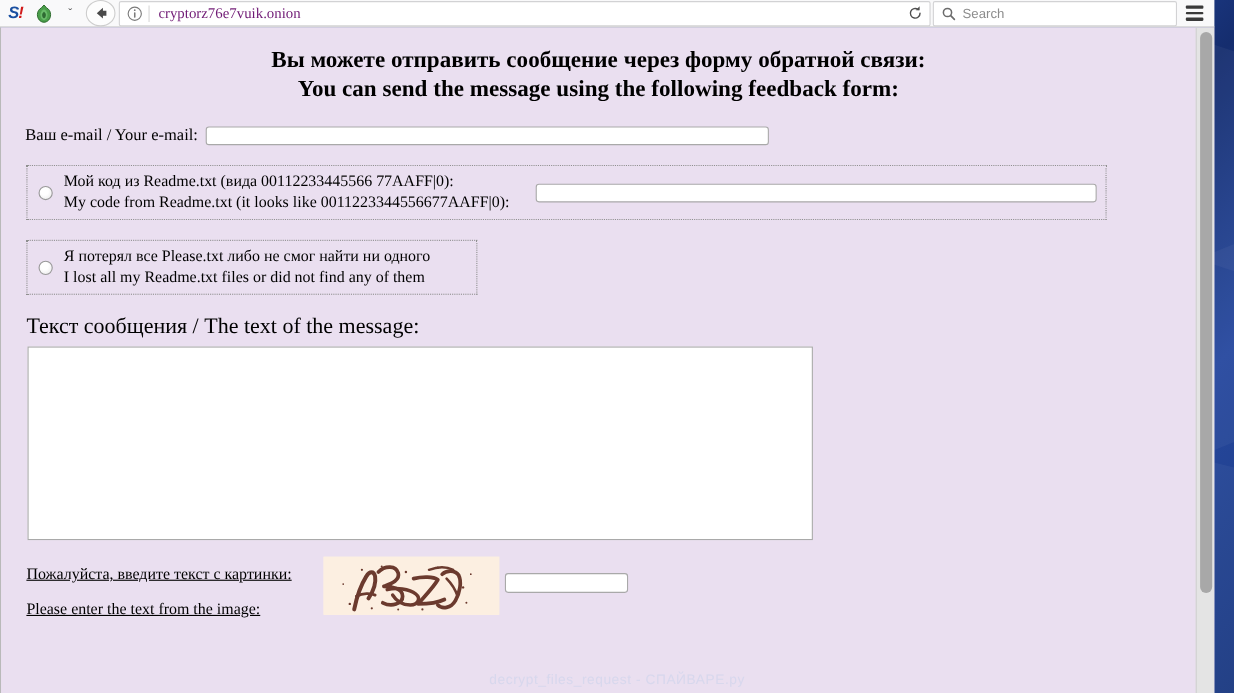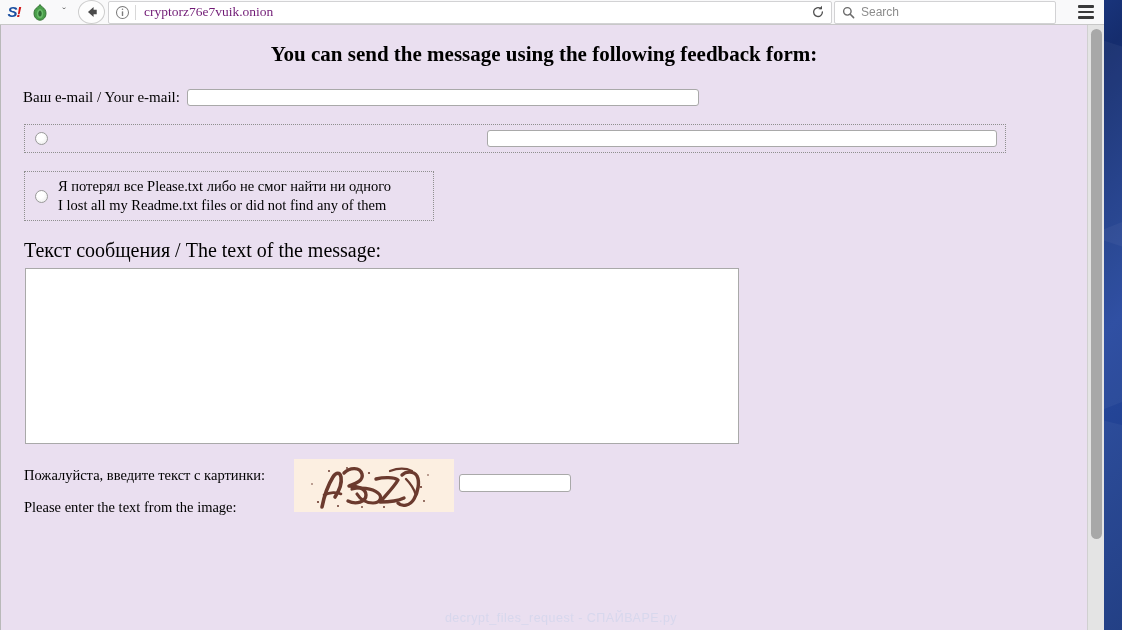--- a/index.html
+++ b/index.html
@@ -116,21 +116,21 @@
   }
   .reload-ico { width: 14px; height: 14px; display:block; }
 
   #searchbar {
     width: 222px; height: 23px;
     background: #fff;
     border: 1px solid #d2d2d4;
     border-radius: 2px;
     display:flex; align-items:center;
     flex: none;
-    margin-right: 16px;
+    margin-right: 2px;
   }
   .search-ico { width: 13px; height: 13px; margin: 0 6px 0 7px; flex:none; }
   #searchplaceholder {
     font-family: "Liberation Sans", sans-serif;
     font-size: 12px;
     color: #8c8c8c;
   }
   .menu-btn {
     width: 28px; height: 23px;
     display:flex; flex-direction:column; align-items:center; justify-content:center;
@@ -224,21 +224,21 @@
     font-family: "Liberation Serif", serif;
     font-size: 14px;
     padding: 2px;
   }
 
   .captcha-row {
     margin: 12px 0 0 23px;
     display: flex;
     align-items: flex-start;
   }
-  .captcha-labels { width: 270px; padding-top: 3px; }
+  .captcha-labels { width: 270px; padding-top: 3px; text-decoration: underline; }
   .captcha-labels div { font-size: 14.5px; line-height: 32px; }
   #captcha-img {
     width: 160px; height: 53px;
     background: #fcefe1;
     position: relative;
     overflow: hidden;
     flex: none;
     margin-top: 3px;
   }
   #captcha-img svg { display:block; }
@@ -359,30 +359,35 @@
       <span></span>
       <span></span>
       <span></span>
     </div>
   </div>
 
   <div id="viewport">
     <div id="page">
 
       <h1 class="headline">
+        <span class="l1">Вы можете отправить сообщение через форму обратной связи:</span>
         <span class="l2">You can send the message using the following feedback form:</span>
       </h1>
 
       <div class="row-email">
         <span class="lbl">Ваш e-mail / Your e-mail:</span>
         <input class="txt" id="email-input" type="text" value="" style="">
       </div>
 
       <div class="opt-block" id="opt1">
         <span class="radio"></span>
+        <span class="opt-text">
+          <span class="ru">Мой код из Readme.txt (вида 00112233445566 77AAFF|0):</span>
+          <span class="en">My code from Readme.txt (it looks like 0011223344556677AAFF|0):</span>
+        </span>
         <input class="txt" id="code-input" type="text" value="" style="">
       </div>
 
       <div class="opt-block" id="opt2">
         <span class="radio"></span>
         <span class="opt-text">
           <span class="ru">Я потерял все Please.txt либо не смог найти ни одного</span>
           <span class="en">I lost all my Readme.txt files or did not find any of them</span>
         </span>
       </div>

